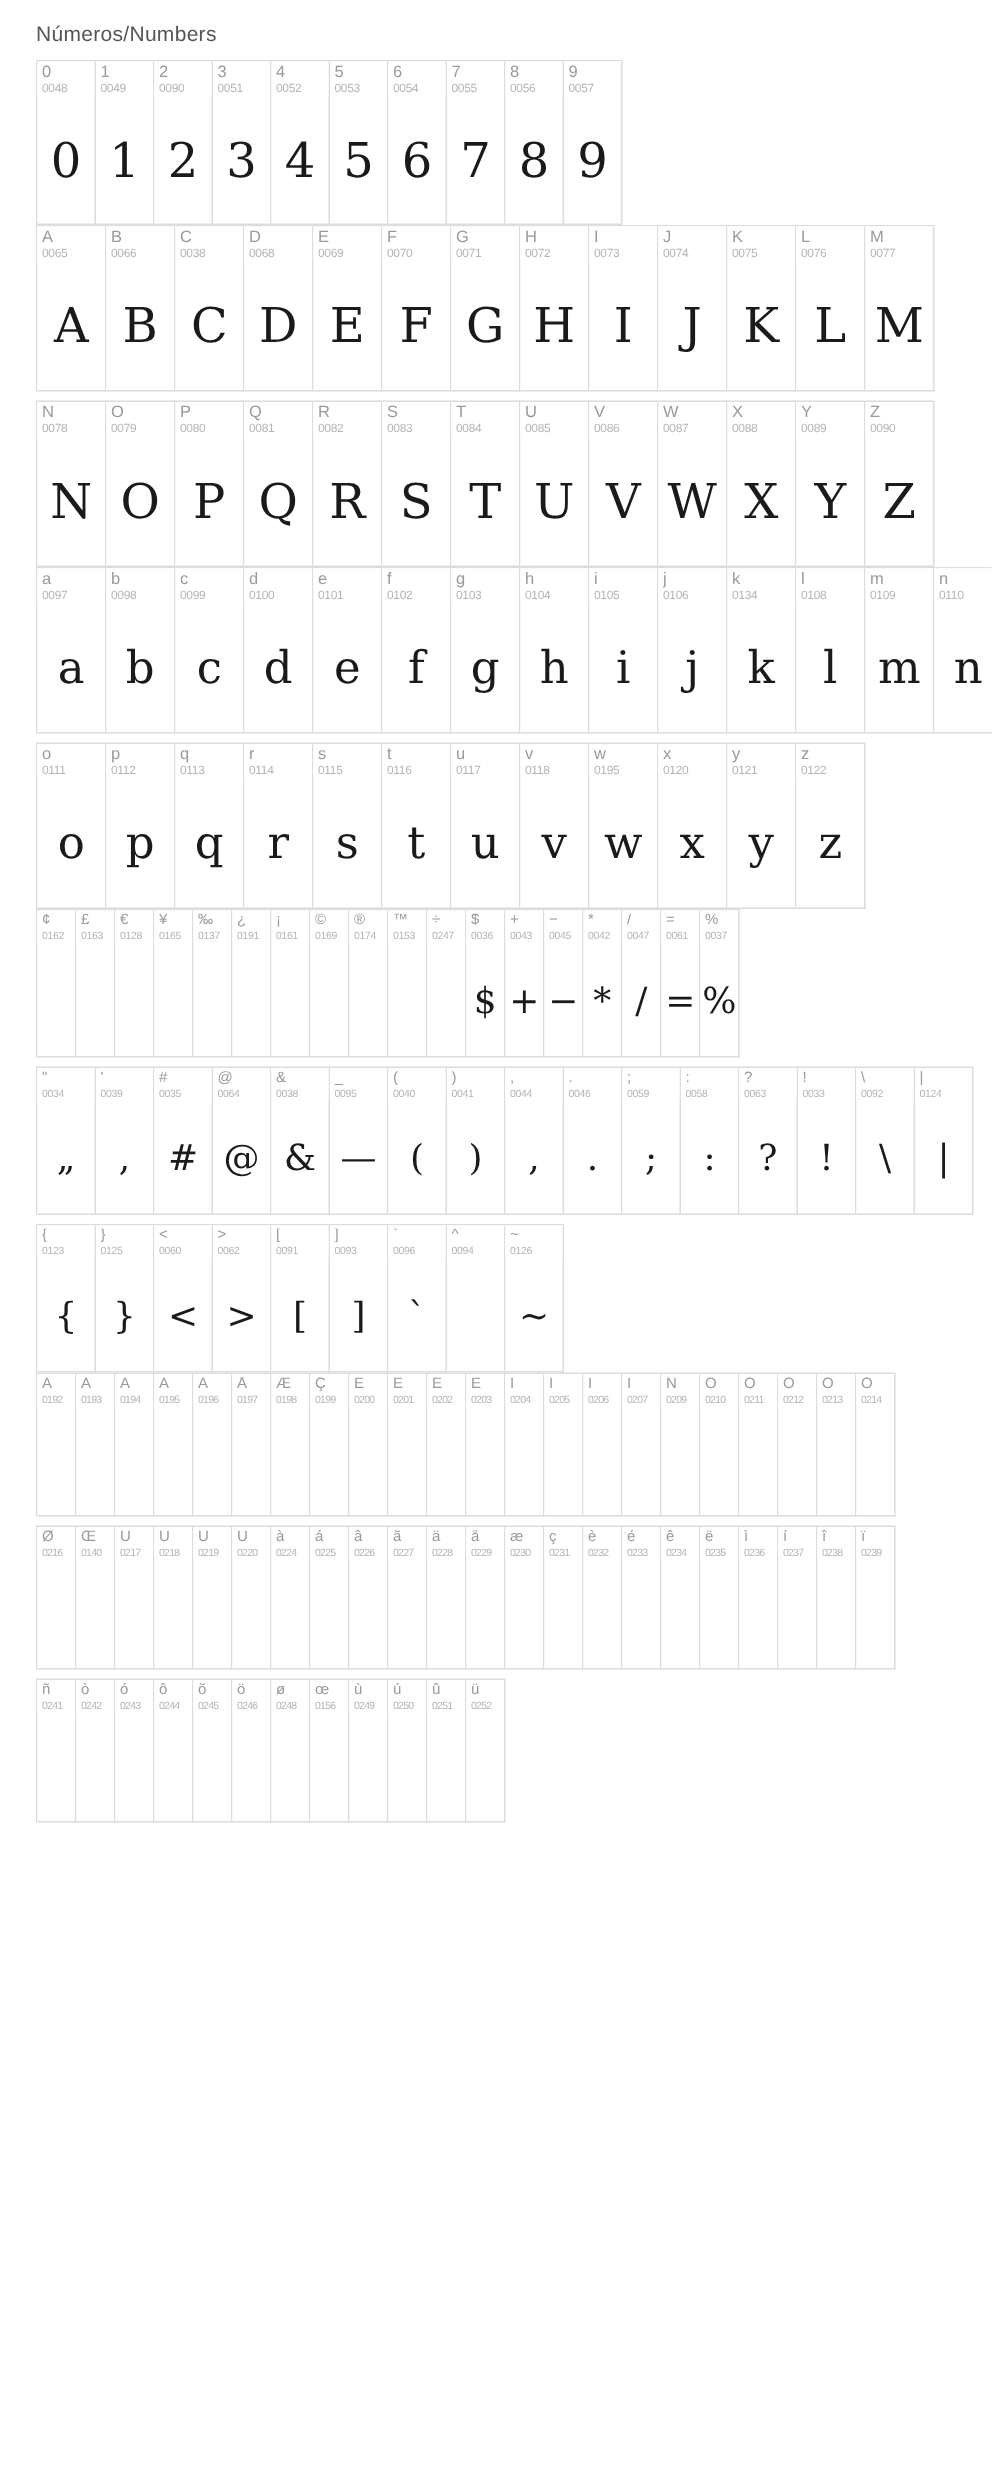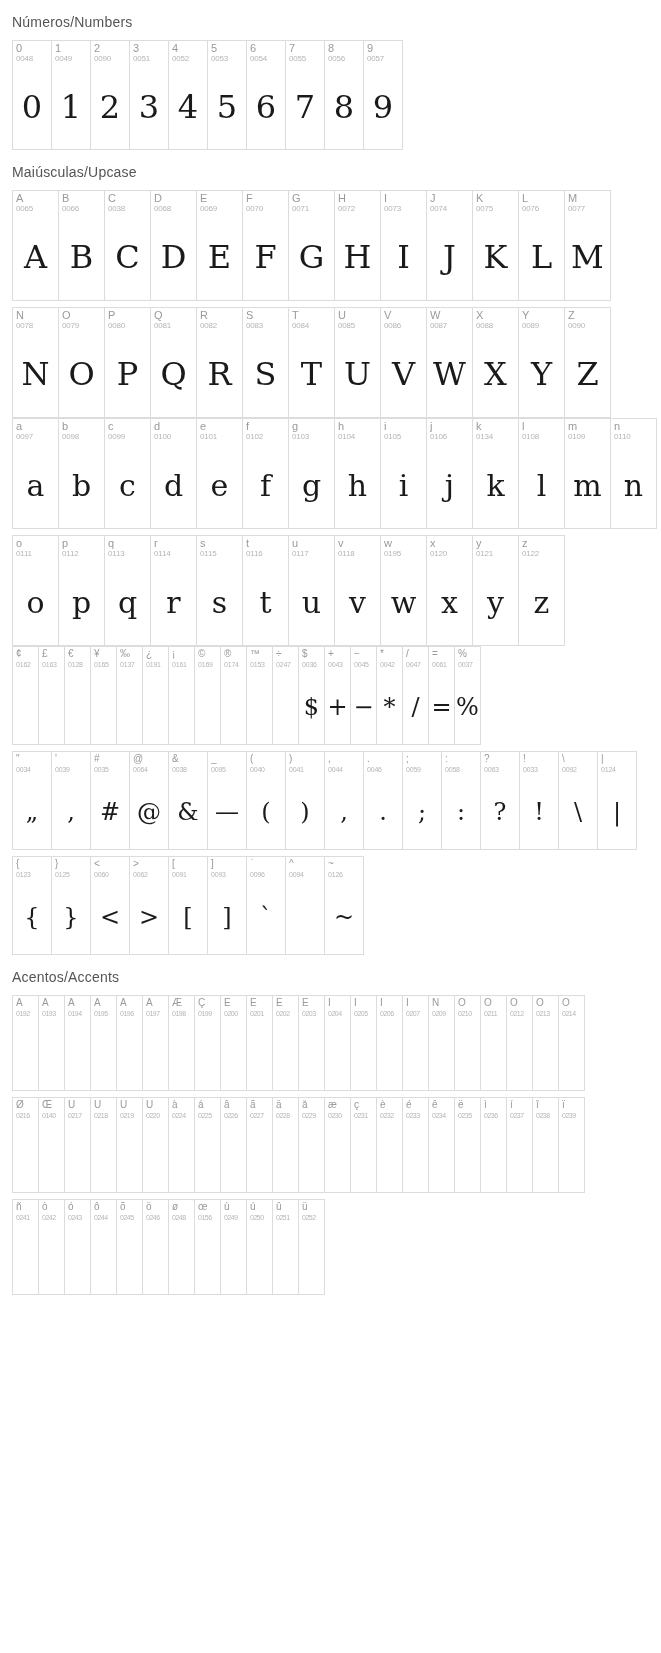--- a/index.html
+++ b/index.html
@@ -11,21 +11,21 @@
     width: 661px;
     font-family: "Liberation Sans", sans-serif;
     color: #333333;
   }
   .page {
     width: 661px;
     box-sizing: border-box;
     padding: 0 0 20px 0;
   }
   .section {
-    margin: 0 0 0 0;
+    margin: 0 0 0 12px;
   }
   .section-title {
     font-size: 14px;
     color: #555555;
     font-weight: normal;
     padding: 14px 0 10px 12px;
     letter-spacing: 0.2px;
   }
   .glyph-rows {
     padding-left: 12px;
@@ -174,21 +174,20 @@
               <div class="cell-head">
                 <span class="cell-char">9</span>
                 <span class="cell-code">0057</span>
               </div>
               <div class="cell-body">9</div>
             </div>
           </div>
         </div>
       </div>
       <div class="section sec-upcase">
-        <div class="section-title">Maiúsculas/Upcase</div>
         <div class="glyph-rows">
           <div class="glyph-row row-1">
             <div class="glyph-cell">
               <div class="cell-head">
                 <span class="cell-char">A</span>
                 <span class="cell-code">0065</span>
               </div>
               <div class="cell-body">A</div>
             </div>
             <div class="glyph-cell">
@@ -870,21 +869,20 @@
               <div class="cell-head">
                 <span class="cell-char">~</span>
                 <span class="cell-code">0126</span>
               </div>
               <div class="cell-body">~</div>
             </div>
           </div>
         </div>
       </div>
       <div class="section sec-accents">
-        <div class="section-title">Acentos/Accents</div>
         <div class="glyph-rows">
           <div class="glyph-row row-1">
             <div class="glyph-cell">
               <div class="cell-head">
                 <span class="cell-char">À</span>
                 <span class="cell-code">0192</span>
               </div>
               <div class="cell-body"></div>
             </div>
             <div class="glyph-cell">

